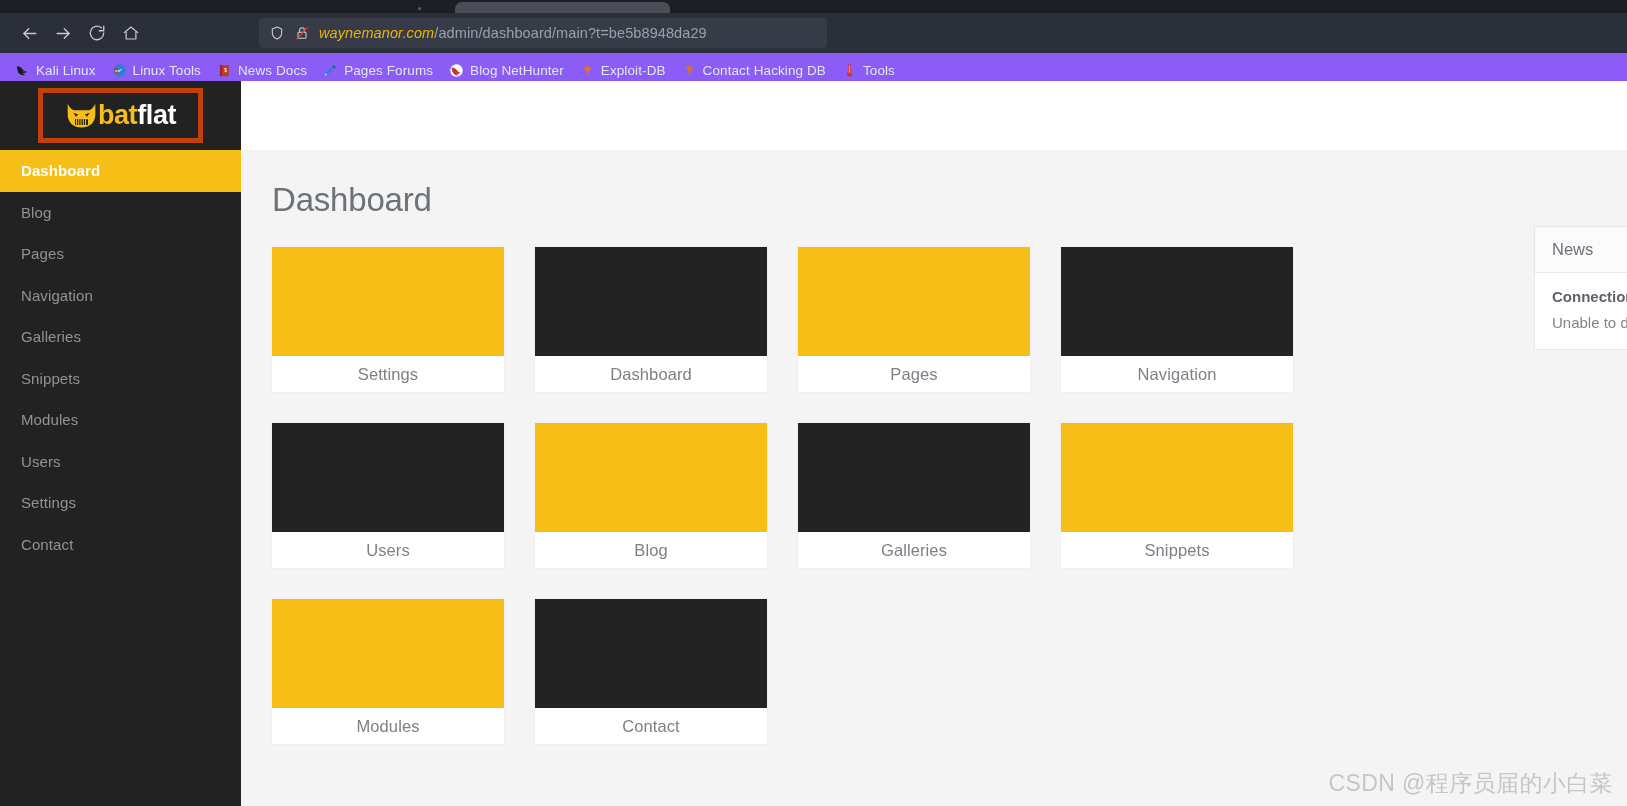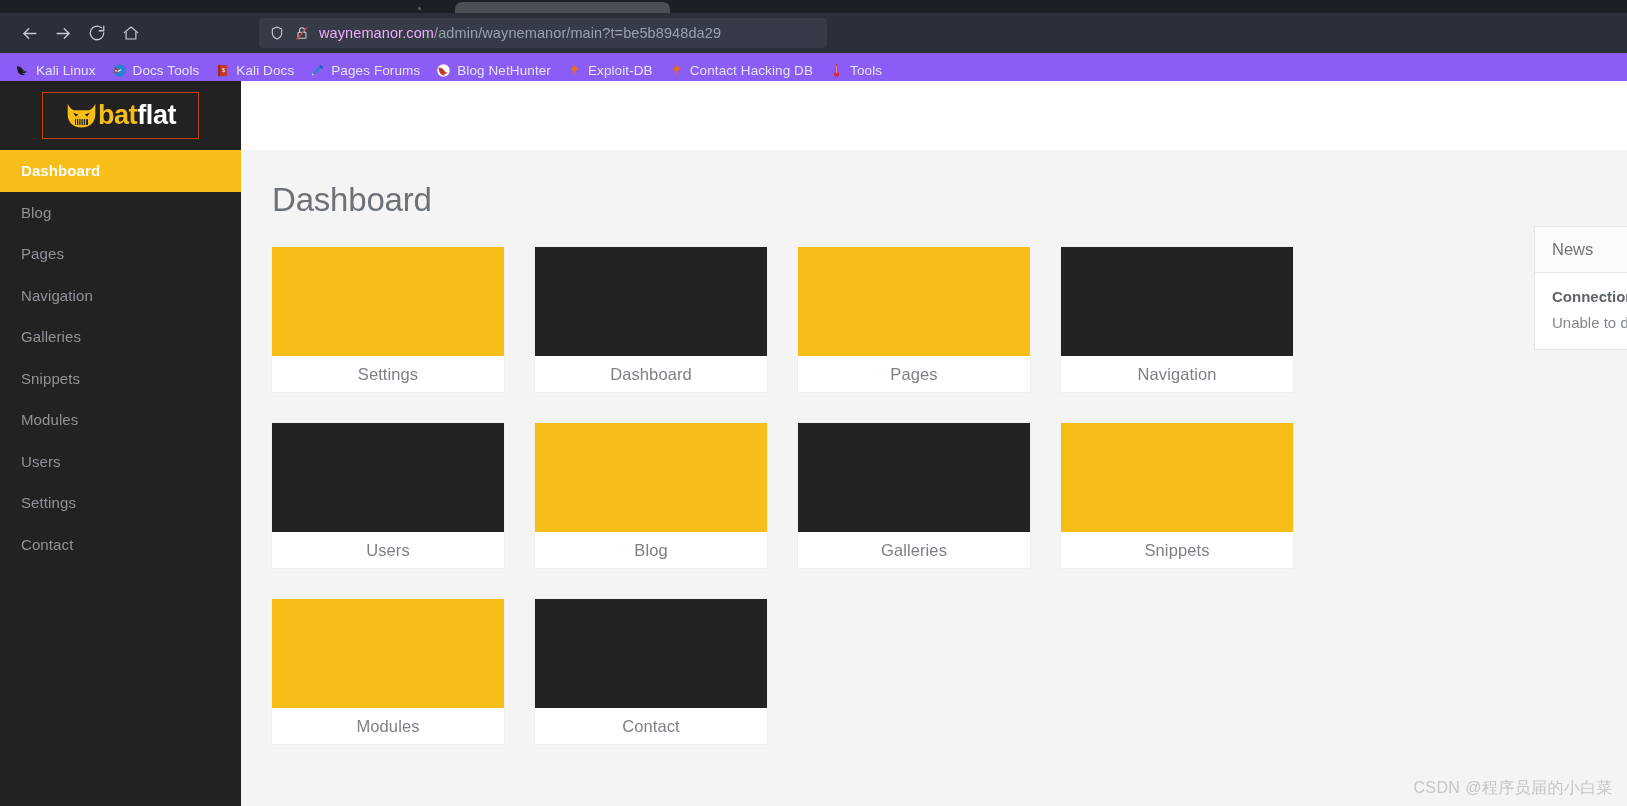--- a/index.html
+++ b/index.html
@@ -69,21 +69,21 @@
     gap: 9px;
     overflow: hidden;
   }
   #url-bar .shield-ico, #url-bar .lock-ico { flex: none; display: block; }
   #url-text {
     font-size: 14.5px;
     color: #9aa0ab;
     white-space: nowrap;
     letter-spacing: .1px;
   }
-  #url-text .host { color: #f0abfc; }
+  #url-text .host { color: #eab308; font-style: italic; }
 
   #bookmark-bar {
     height: 28px;
     background: #8b5cf6;
     display: flex;
     align-items: flex-end;
     padding: 0 8px;
     gap: 2px;
   }
   .bookmark {
@@ -117,21 +117,21 @@
     background: #222222;
     height: 100%;
   }
   #logo-wrap {
     height: 69px;
     display: flex;
     align-items: center;
     justify-content: center;
   }
   #logo-box {
-    border: 1px solid #c2410c;
+    border: 5px solid #c2410c;
     padding: 9px 22px;
     display: flex;
     align-items: center;
     gap: 0;
     cursor: pointer;
   }
   #logo-text {
     font-size: 27px;
     font-weight: 700;
     letter-spacing: -.4px;
@@ -240,21 +240,21 @@
     color: #81868d;
     white-space: nowrap;
     overflow: hidden;
   }
 
   
   #watermark {
     position: absolute;
     right: 14px;
     bottom: 7px;
-    font-size: 16px;
+    font-size: 23px;
     color: #c4c6c8;
     letter-spacing: .4px;
     pointer-events: none;
   }
 </style>
 </head>
 <body>
 
 <div id="browser-chrome">
 
@@ -291,51 +291,51 @@
 
     <div id="url-bar">
       <svg class="shield-ico" width="16" height="16" viewBox="0 0 24 24" fill="none" stroke="#c9ccd3" stroke-width="1.6" stroke-linecap="round" stroke-linejoin="round">
           <path d="M12 3l7 3v5.5c0 4.5-3 8-7 9.5-4-1.5-7-5-7-9.5V6z"></path>
         </svg>
       <svg class="lock-ico" width="16" height="16" viewBox="0 0 24 24" fill="none" stroke="#c9ccd3" stroke-width="1.6" stroke-linecap="round" stroke-linejoin="round">
           <rect x="6" y="11" width="12" height="9" rx="1.2"></rect>
           <path d="M8.5 11V7.5a3.5 3.5 0 0 1 7 0V11"></path>
           <line x1="4.5" y1="21" x2="19.5" y2="4" stroke="#e8443a" stroke-width="1.8"></line>
         </svg>
-      <span id="url-text"><span class="host">waynemanor.com</span><span class="path">/admin/waynemanor/main?t=be5b8948da29</span></span>
+      <span id="url-text"><span class="host">waynemanor.com</span><span class="path">/admin/dashboard/main?t=be5b8948da29</span></span>
     </div>
   </div>
 
   <div id="bookmark-bar">
 
     <div class="bookmark">
       <svg class="bm-ico" viewBox="0 0 24 24">
           <path d="M3 5c4 0 7 2 9 5 1.5 2.3 4 3.6 7 3.6-2 2.4-5 3.4-8 2.6 1.6 1.4 3.6 2 5.6 1.8-2.6 2-6.3 2-9-.4C5 15.6 3.6 11 3 5z" fill="#1b1b1b"></path>
           <path d="M12.5 11.5c1.3 1.5 3 2.4 5 2.6-1.7 1.1-3.7 1.2-5.4.3z" fill="#3c3c3c"></path>
         </svg>
       <span class="bookmark-label">Kali Linux</span>
     </div>
 
     <div class="bookmark">
       <svg class="bm-ico" viewBox="0 0 24 24">
           <circle cx="12" cy="12" r="10" fill="#2d7fd3"></circle>
           <path d="M7 15c2-3 5-5 9-5.5-2 3-5 5.2-9 5.5z" fill="#e8f2fd"></path>
           <rect x="4" y="8" width="5" height="8" rx="1" fill="#c0392b"></rect>
           <text x="6.5" y="14.2" font-size="6" fill="#fff" text-anchor="middle" font-family="sans-serif">π</text>
         </svg>
-      <span class="bookmark-label">Docs Tools</span>
+      <span class="bookmark-label">Linux Tools</span>
     </div>
 
     <div class="bookmark">
       <svg class="bm-ico" viewBox="0 0 24 24">
           <rect x="5" y="3" width="14" height="18" rx="1" fill="#c0392b"></rect>
           <rect x="5" y="3" width="3" height="18" fill="#8e2a20"></rect>
           <text x="13.5" y="15" font-size="9" fill="#ffffff" text-anchor="middle" font-family="sans-serif">$</text>
         </svg>
-      <span class="bookmark-label">Kali Docs</span>
+      <span class="bookmark-label">News Docs</span>
     </div>
 
     <div class="bookmark">
       <svg class="bm-ico" viewBox="0 0 24 24">
           <path d="M3 20l5-2 12-12-3-3L5 15z" fill="#2d7fd3"></path>
           <path d="M17 3l4 4-2 2-4-4z" fill="#1b5fa8"></path>
           <path d="M3 20l3.5-1.2L4.2 16.5z" fill="#e8e8e8"></path>
         </svg>
       <span class="bookmark-label">Pages Forums</span>
     </div>

